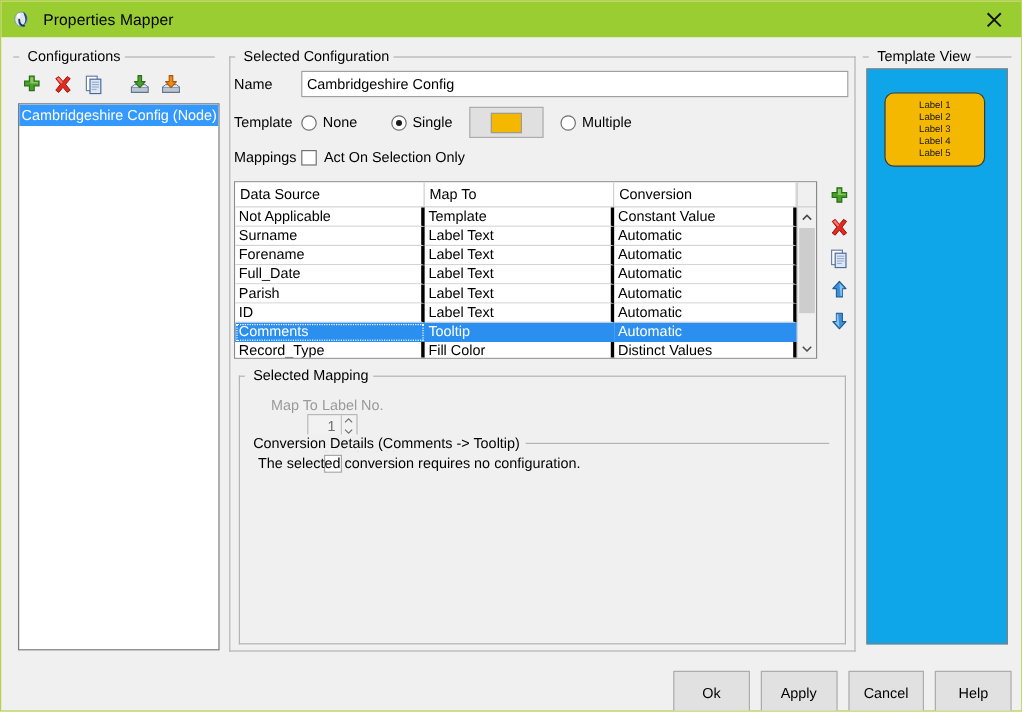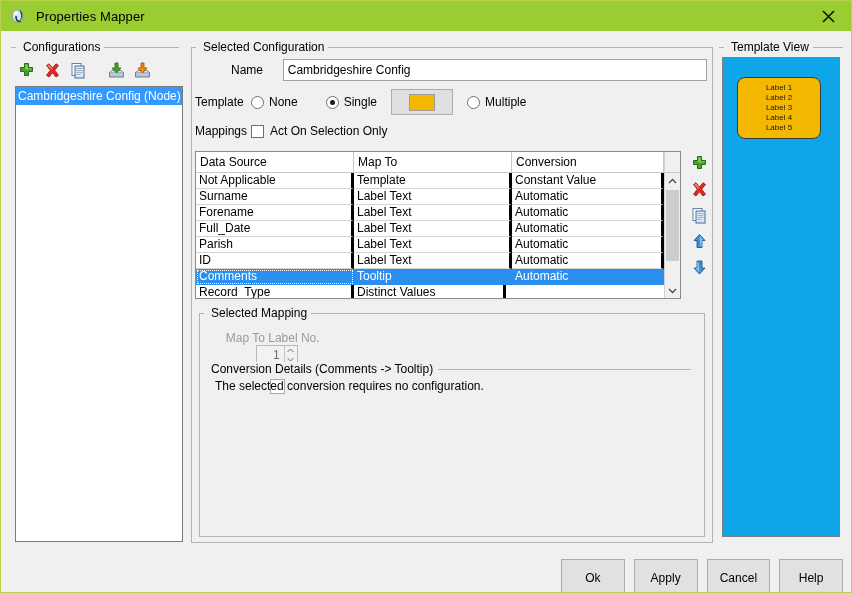--- a/index.html
+++ b/index.html
@@ -82,21 +82,21 @@
   .config-item.selected { background: #3399ff; color: #ffffff; }
 
   
   #selcfg-gb { left: 190px; top: 46px; width: 522px; height: 496px; }
 
   .row { position: absolute; display: flex; align-items: center; }
   .field-label { font-size: 12px; color: #000; }
   .field-label.disabled { color: #9a9a9a; }
 
   #name-row { left: 4px; top: 12px; width: 512px; height: 22px; }
-  #name-label { width: 56px; margin-left: 36px; }
+  #name-label { width: 56px; }
   #name-input {
     width: 458px; height: 22px;
     border: 1px solid #a0a0a0;
     background: #ffffff;
     font-family: "Liberation Sans", sans-serif;
     font-size: 12px; padding: 0 4px; color: #000;
     outline: none;
   }
 
   #template-row { left: 4px; top: 42px; width: 512px; height: 26px; }
@@ -405,20 +405,21 @@
           <div class="td c1">Label Text</div>
           <div class="td c2">Automatic</div>
         </div>
         <div class="tr selected">
           <div class="td c0">Comments</div>
           <div class="td c1">Tooltip</div>
           <div class="td c2">Automatic</div>
         </div>
         <div class="tr">
           <div class="td c0">Record_Type</div>
+          <div class="td c1">Fill Color</div>
           <div class="td c2">Distinct Values</div>
         </div>
       </div>
       <div id="vscroll">
         <div id="vs-corner"></div>
         <div class="vs-btn">
           <svg width="9" height="7" viewBox="0 0 9 7">
               <path d="M1 5 L4.5 1.5 L8 5" stroke="#4a4a4a" stroke-width="1.3" fill="none"></path>
             </svg>
         </div>

